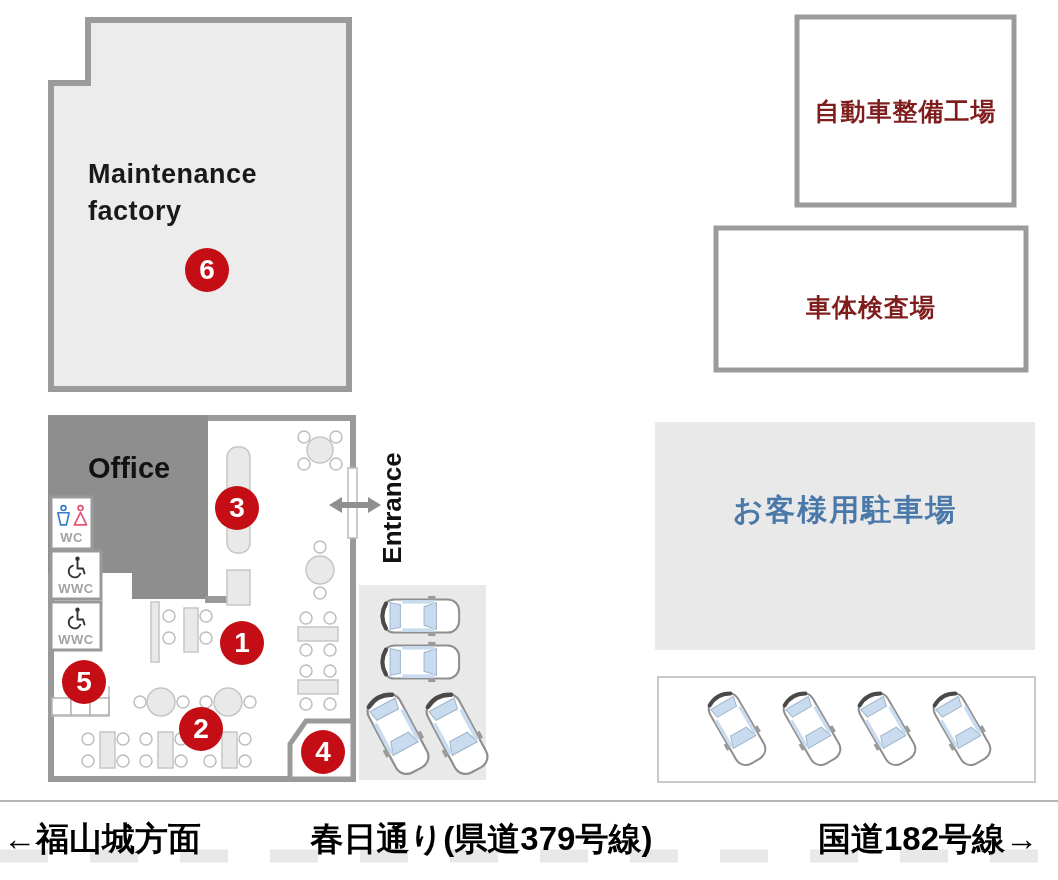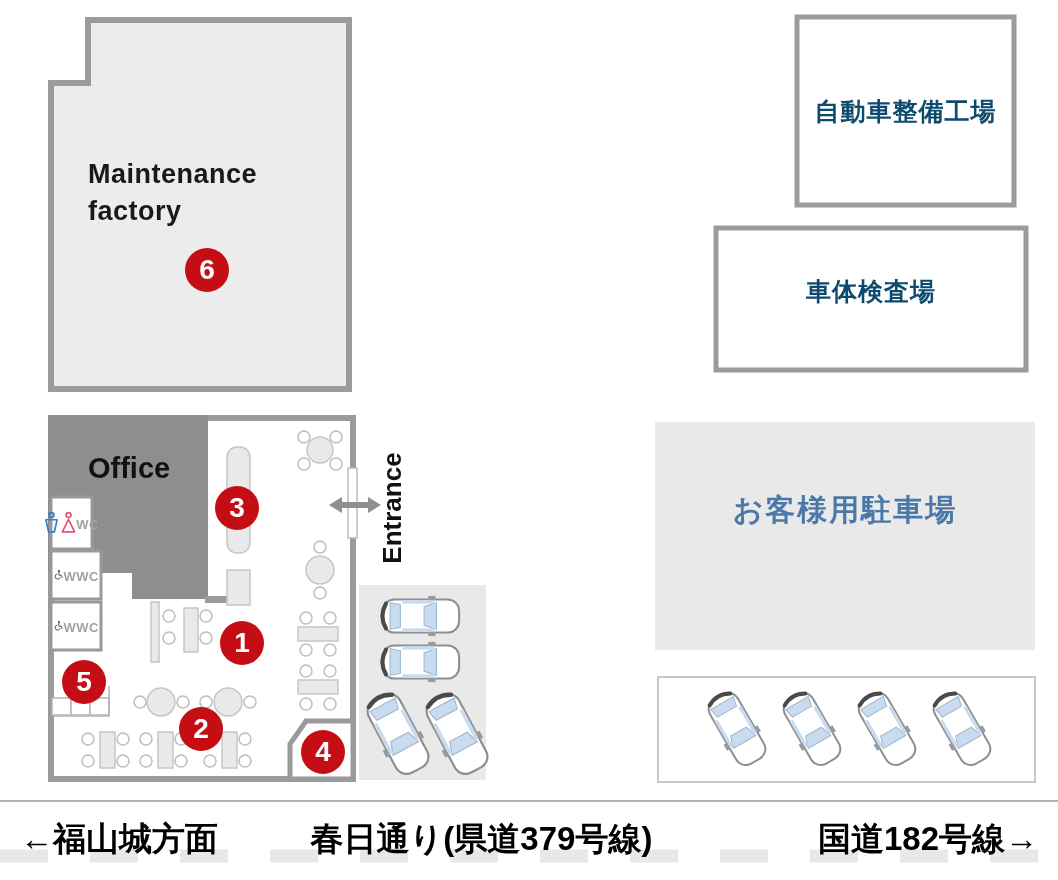--- a/index.html
+++ b/index.html
@@ -16,32 +16,32 @@
   }
   .factory-label{
     left:88px;top:156px;width:264px;text-align:left;color:#191919;
     font-size:27px;font-weight:bold;line-height:37px;letter-spacing:.5px;
   }
   .office-label{left:88px;top:452px;font-size:29px;font-weight:bold;color:#111;}
   .entrance-label{
     left:326px;top:493px;width:132px;height:30px;line-height:30px;text-align:center;
     font-size:26px;font-weight:bold;color:#111;transform:rotate(-90deg);
   }
-  .room{position:absolute;display:flex;flex-direction:row;align-items:center;justify-content:center;}
+  .room{position:absolute;display:flex;flex-direction:column;align-items:center;justify-content:center;}
   .room .sign{color:#a3a3a3;font-weight:bold;font-size:13px;line-height:13px;margin-top:2px;letter-spacing:.5px;}
   .jp-box{
     position:absolute;display:flex;align-items:center;justify-content:center;
-    color:#0c4a6e;font-weight:bold;font-size:25px;letter-spacing:1px;
+    color:#7f1d1d;font-weight:bold;font-size:25px;letter-spacing:1px;
   }
   .parking-label{
     left:655px;top:422px;width:380px;height:176px;display:flex;align-items:center;justify-content:center;
     color:#4a79a9;font-weight:bold;font-size:30px;letter-spacing:2px;
   }
   .road-label{top:817px;font-size:33px;font-weight:bold;color:#000;white-space:nowrap;}
-  .road-label.west{left:20px;text-align:right;}
+  .road-label.west{left:3px;text-align:right;}
   .road-label.center{left:0;width:963px;text-align:center;}
   .road-label.east{right:20px;}
 </style>
 </head>
 <body>
 
 <div id="canvas">
 
   <svg id="bg" width="1058" height="880" viewBox="0 0 1058 880">
     <defs>
@@ -216,21 +216,21 @@
   <div class="room" style="left:53px;top:604px;width:46px;height:44px;">
     <svg width="24" height="24" viewBox="0 0 24 24">
       <circle cx="13.5" cy="2.8" r="2.2" fill="#333"></circle>
       <path d="M13.5,5.5 V12.5 H19 L20.5,17.5" fill="none" stroke="#333" stroke-width="1.9" stroke-linecap="round" stroke-linejoin="round"></path>
       <path d="M9.5,9.5 A6 6 0 1 0 16.5,17" fill="none" stroke="#333" stroke-width="1.9"></path>
     </svg>
     <div class="sign">WWC</div>
   </div>
 
   <div class="jp-box" style="left:797px;top:17px;width:217px;height:188px;">自動車整備工場</div>
-  <div class="jp-box" style="left:716px;top:220px;width:310px;height:142px;">車体検査場</div>
+  <div class="jp-box" style="left:716px;top:236px;width:310px;height:142px;">車体検査場</div>
 
   <div class="abs parking-label">お客様用駐車場</div>
 
   <div class="abs road-label west">←福山城方面</div>
   <div class="abs road-label center">春日通り(県道379号線)</div>
   <div class="abs road-label east">国道182号線→</div>
 
 </div>
 
 </body></html>

